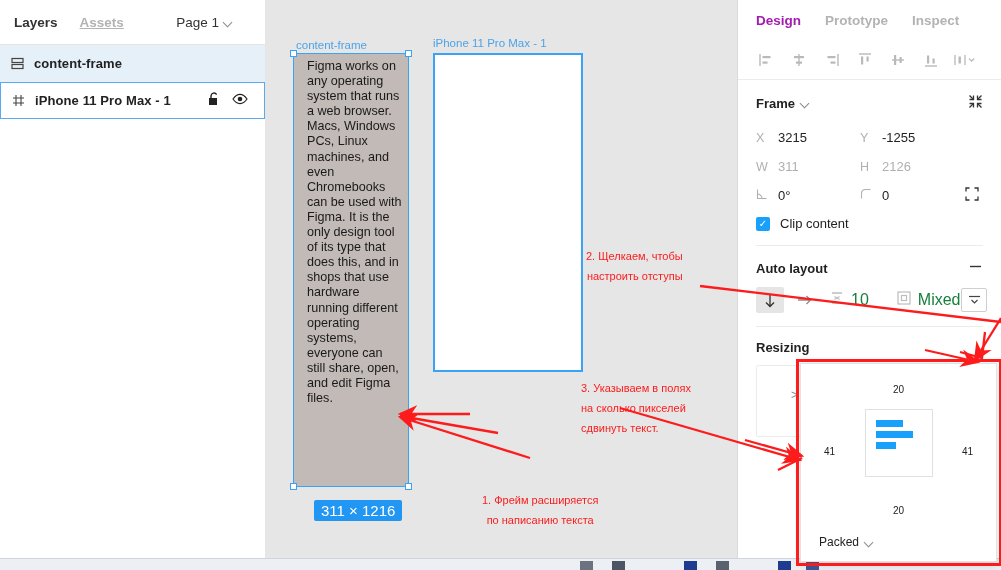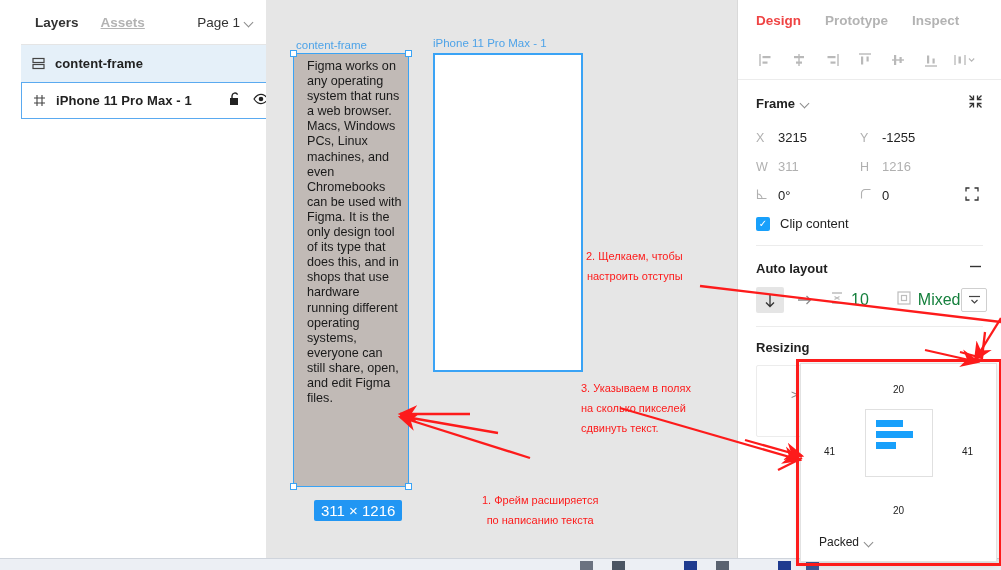--- a/index.html
+++ b/index.html
@@ -7,21 +7,21 @@
     width: 1001px; height: 570px;
     font-family: "Liberation Sans", sans-serif;
     background: #ffffff;
     overflow: hidden;
   }
   #app { position: relative; width: 1001px; height: 570px; }
 
   
   #left-panel {
     position: absolute; left: 0; top: 0; width: 266px; height: 570px;
-    background: #ffffff; border-right: 1px solid #e5e5e5; margin-left: 21px;
+    background: #ffffff; border-right: 1px solid #e5e5e5;
   }
   #left-tabs {
     height: 45px; display: flex; align-items: center;
     padding: 0 14px; border-bottom: 1px solid #e5e5e5;
   }
   .ltab { font-size: 13.5px; font-weight: bold; color: #333; margin-right: 22px; cursor: pointer; }
   .ltab.dim { color: #b3b3b3; font-weight: bold; text-decoration: underline; }
   #page-sel {
     margin-left: auto; display: flex; align-items: center; gap: 5px;
     font-size: 13.5px; color: #333; cursor: pointer; padding-right: 18px;
@@ -93,21 +93,21 @@
   #anno1 { left: 216px; top: 458px; text-align: center; margin-top: 32px; }
 
   
   #right-panel {
     position: absolute; left: 737px; top: 0; width: 264px; height: 570px;
     background: #ffffff; border-left: 1px solid #d9d9d9;
   }
   #rtabs {
     height: 40px; display: flex; align-items: center; padding: 0 18px; gap: 24px;
   }
-  .rtab { font-size: 13.5px; font-weight: bold; color: #ef4444; cursor: pointer; }
+  .rtab { font-size: 13.5px; font-weight: bold; color: #a21caf; cursor: pointer; }
   .rtab.dim { color: #b3b3b3; }
   #align-row {
     height: 40px; display: flex; align-items: center; padding: 0 14px; gap: 5px;
     border-bottom: 1px solid #ececec;
   }
   .align-btn {
     width: 28px; height: 26px; display: flex; align-items: center; justify-content: center;
     cursor: pointer;
   }
   .sec { padding: 14px 18px 0 18px; }
@@ -339,21 +339,21 @@
             <span class="prop-val">-1255</span>
           </div>
         </div>
         <div class="prop-row">
           <div class="prop-cell">
             <span class="prop-lbl">W</span>
             <span class="prop-val dim">311</span>
           </div>
           <div class="prop-cell">
             <span class="prop-lbl">H</span>
-            <span class="prop-val dim">1216</span>
+            <span class="prop-val dim">2126</span>
           </div>
         </div>
         <div class="prop-row">
           <div class="prop-cell">
             <span class="prop-lbl">
               <svg width="12" height="12" viewBox="0 0 12 12">
                 <path d="M1.5 1.5v9h9" fill="none" stroke="#b0b0b0" stroke-width="1.1"></path>
                 <path d="M1.5 6a4.5 4.5 0 0 1 4.5 4.5" fill="none" stroke="#b0b0b0" stroke-width="1.1"></path>
               </svg>
             </span>

